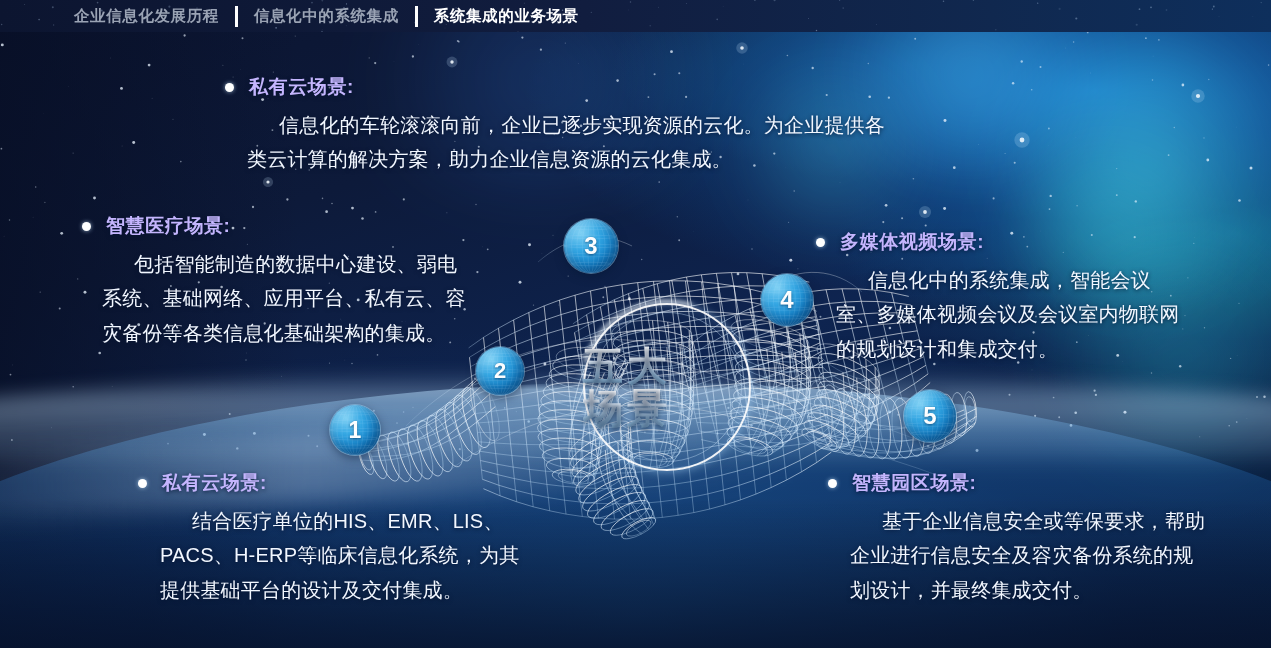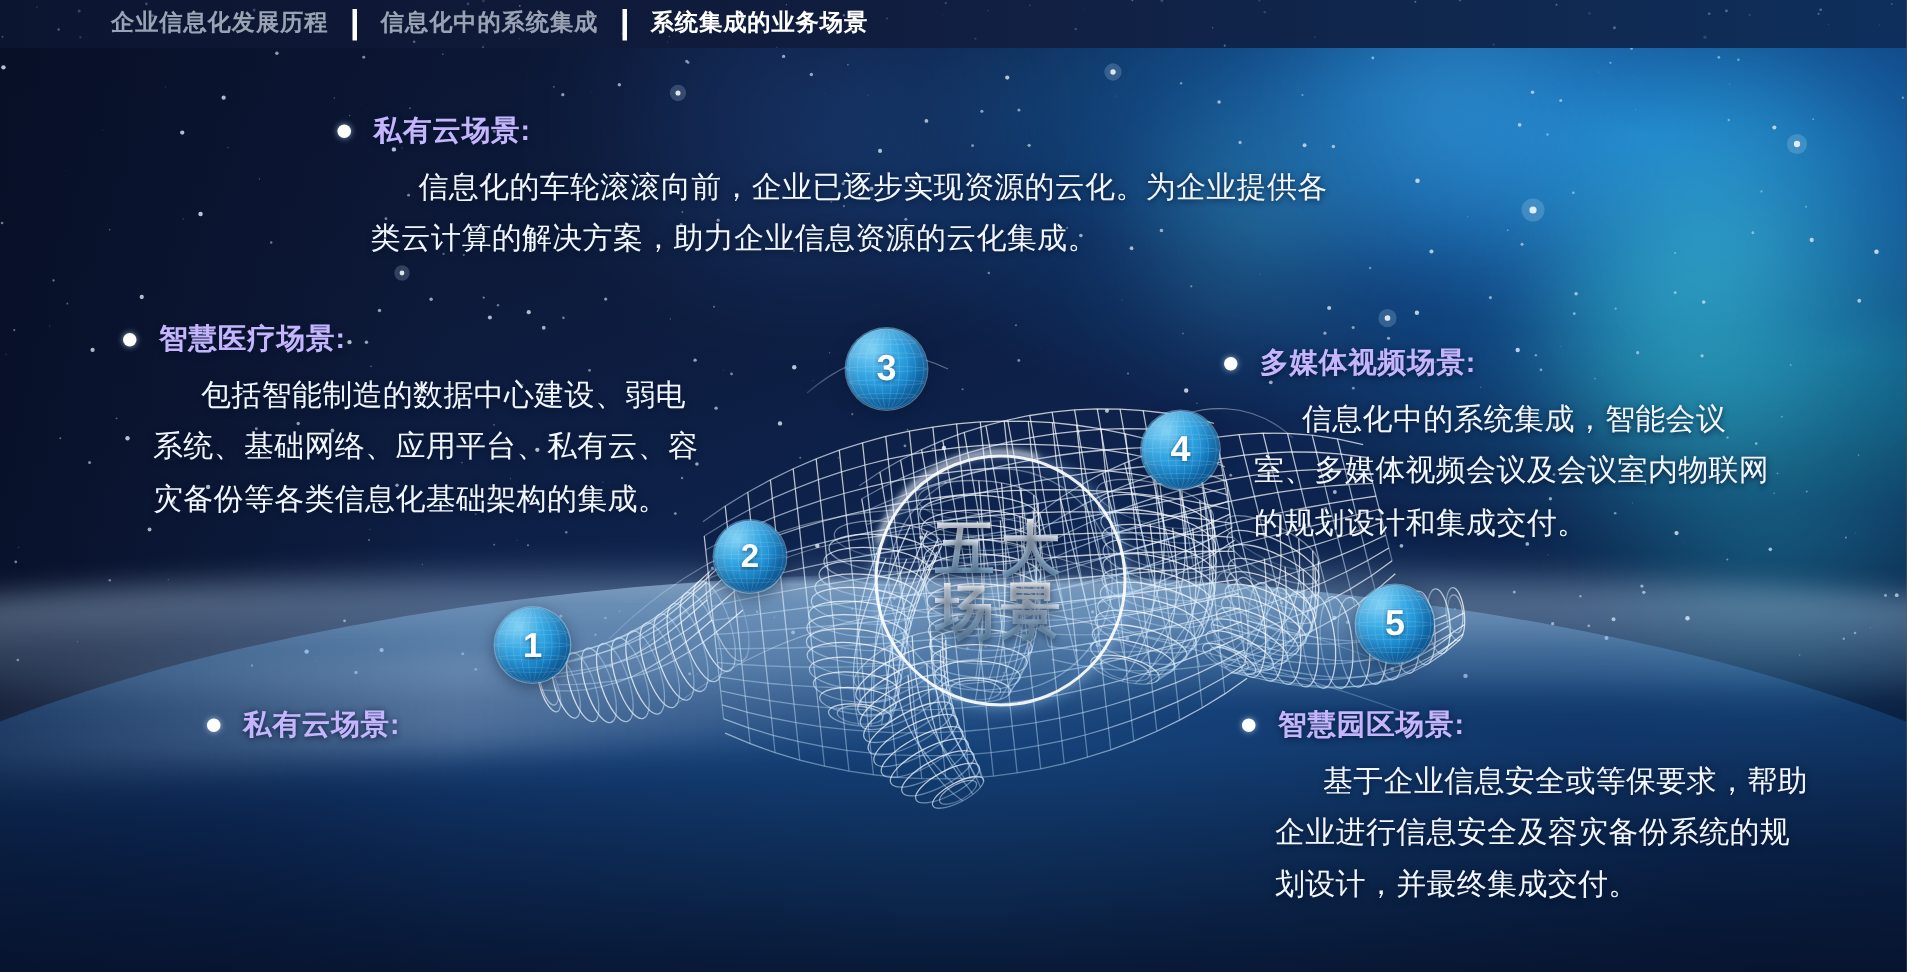--- a/index.html
+++ b/index.html
@@ -98,21 +98,21 @@
     position:absolute;left:9px;top:9px;right:9px;bottom:9px;border-radius:50%;
     border:1px solid rgba(210,235,255,.38);
   }
   .badge .glowarc{
     position:absolute;left:-3px;top:-3px;right:-3px;bottom:-3px;border-radius:50%;
     border:3px solid transparent;border-top-color:rgba(255,255,255,.85);
     filter:blur(2px);transform:rotate(-28deg);
   }
   .badge-text{
     position:absolute;inset:0;display:flex;flex-direction:column;
-    align-items:center;justify-content:center;gap:0;
+    align-items:flex-start;justify-content:center;gap:0;
   }
   .badge-text span{
     font-size:40px;font-weight:bold;letter-spacing:4px;line-height:1.06;
     background:linear-gradient(180deg,#ffffff 0%,#eaf4ff 38%,#9fc3e0 72%,#7ba6c8 100%);
     -webkit-background-clip:text;background-clip:text;color:transparent;
     text-shadow:0 2px 5px rgba(4,20,46,.55);
   }
 
   
   .node{
@@ -1001,20 +1001,21 @@
       <div class="blk-title">多媒体视频场景:</div>
     </div>
     <div class="blk-body">信息化中的系统集成，智能会议室、多媒体视频会议及会议室内物联网的规划设计和集成交付。</div>
   </div>
 
   <div class="block b-medical">
     <div class="blk-head">
       <div class="bullet"></div>
       <div class="blk-title">私有云场景:</div>
     </div>
+    <div class="blk-body">结合医疗单位的HIS、EMR、LIS、PACS、H-ERP等临床信息化系统，为其提供基础平台的设计及交付集成。</div>
   </div>
 
   <div class="block b-security">
     <div class="blk-head">
       <div class="bullet"></div>
       <div class="blk-title">智慧园区场景:</div>
     </div>
     <div class="blk-body">基于企业信息安全或等保要求，帮助企业进行信息安全及容灾备份系统的规划设计，并最终集成交付。</div>
   </div>
 

